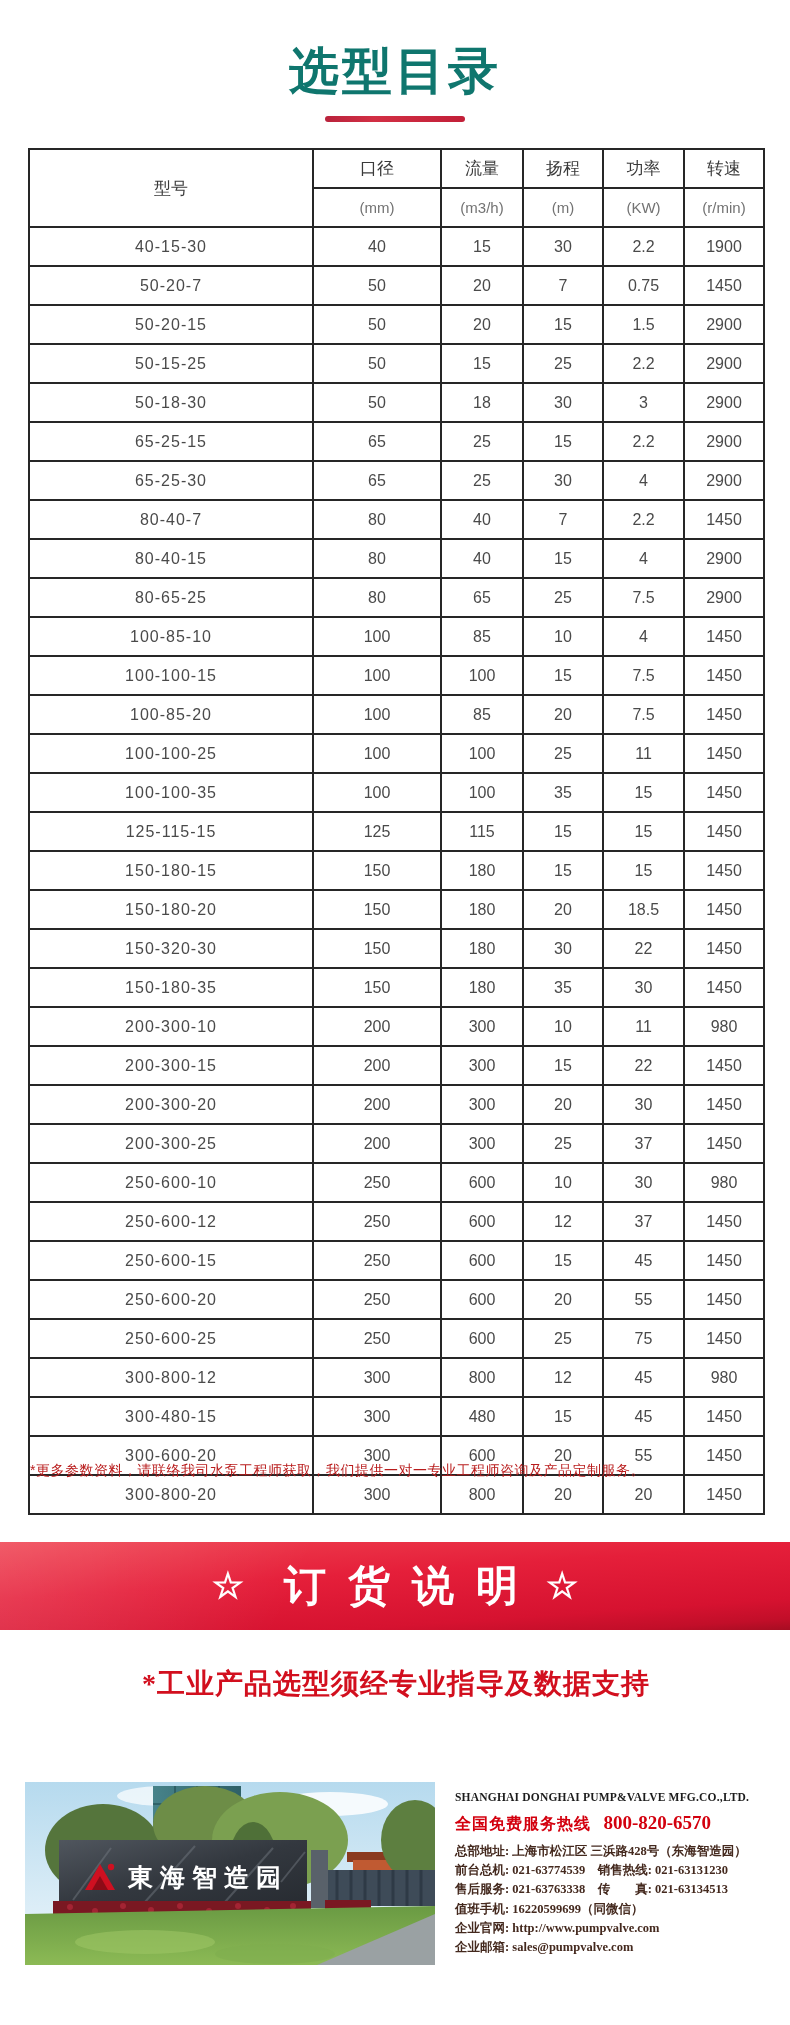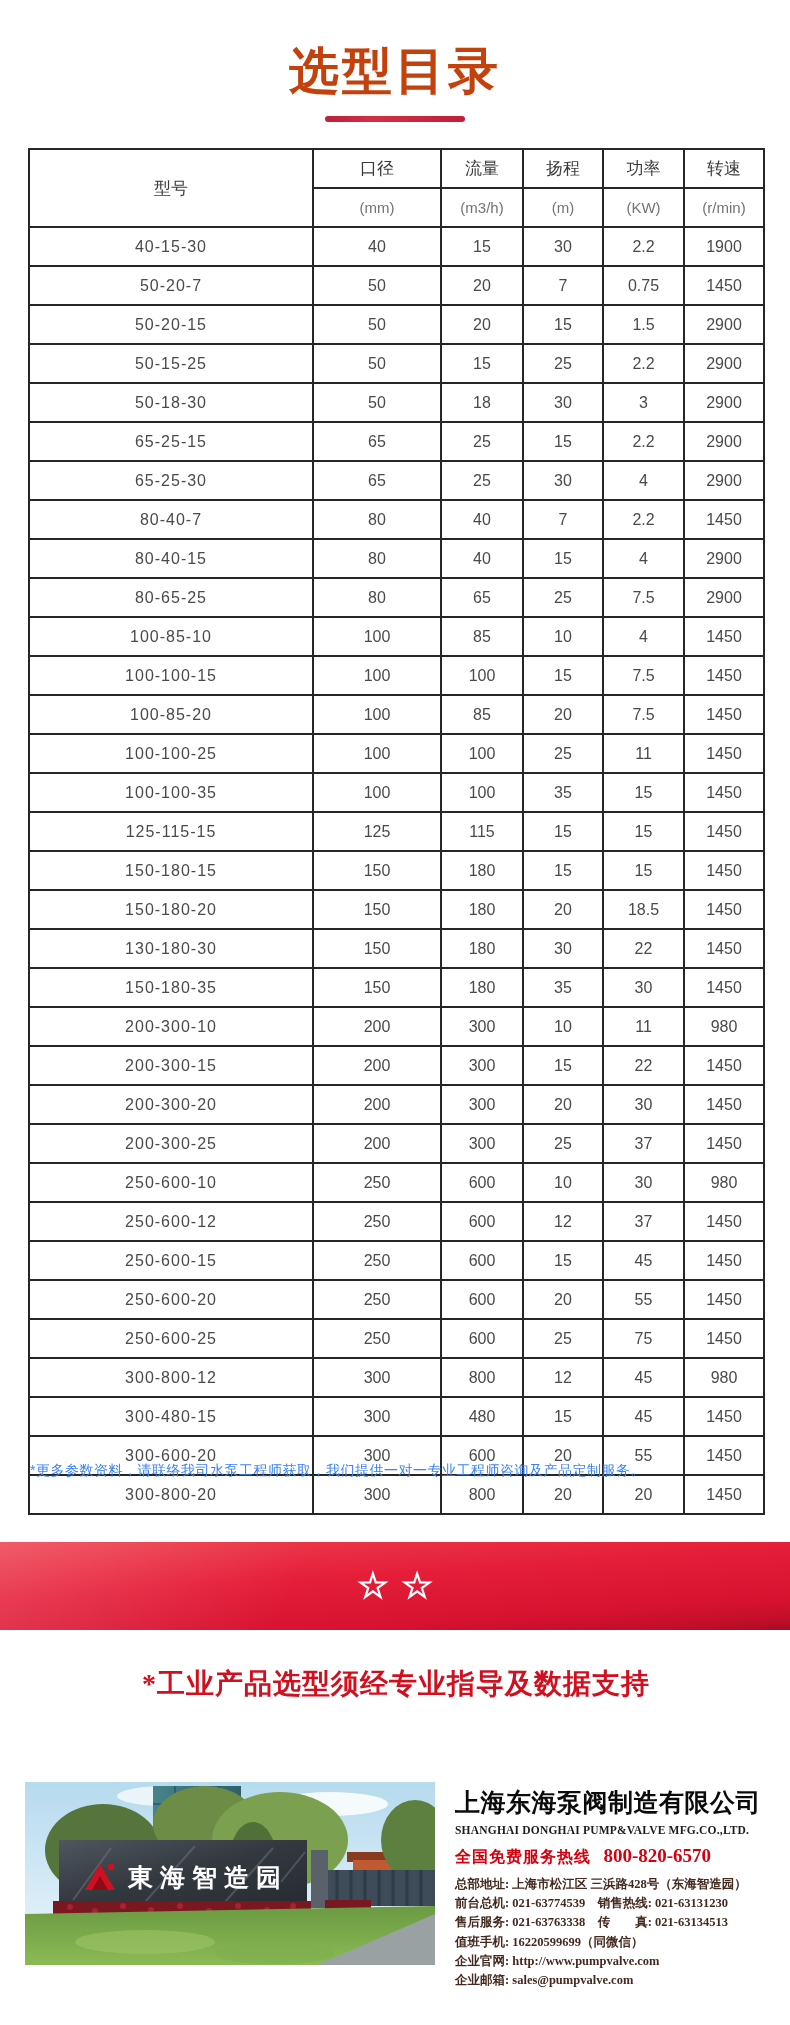--- a/index.html
+++ b/index.html
@@ -1,37 +1,37 @@
 <!DOCTYPE html>
 <html><head>
 <meta charset="utf-8">
 <style>
   html,body{margin:0;padding:0;background:#fff;}
   body{width:790px;height:2025px;position:relative;overflow:hidden;
        font-family:"Liberation Sans",sans-serif;-webkit-font-smoothing:antialiased;}
 
   
   .title{position:absolute;top:38px;left:0;width:790px;text-align:center;
-         font-size:50px;font-weight:bold;color:#c2410c;letter-spacing:3px;}
+         font-size:50px;font-weight:bold;color:#0f766e;letter-spacing:3px;}
   .title-underline{position:absolute;top:116px;left:325px;width:140px;height:6px;
          background:linear-gradient(90deg,#b9233c,#d22f44 35%,#c21f38);border-radius:3px;}
 
   
   .tbl-wrap{position:absolute;top:148px;left:28px;}
   table.catalog{border-collapse:collapse;table-layout:fixed;width:735px;
          font-size:16px;color:#4a4a4a;}
   table.catalog th,table.catalog td{border:2px solid #262626;text-align:center;
          padding:0;height:37px;font-weight:normal;white-space:nowrap;overflow:hidden;}
   table.catalog th{font-size:17px;color:#3a3a3a;}
   table.catalog .unit{font-size:15px;color:#737373;}
   table.catalog td:first-child{letter-spacing:1px;margin-top:15px;}
 
   
   .note{position:absolute;top:1462px;left:30px;width:740px;
-        font-size:14px;color:#3b82f6;letter-spacing:0.5px;}
+        font-size:14px;color:#b91c1c;letter-spacing:0.5px;}
 
   
   .banner{position:absolute;top:1542px;left:0;width:790px;height:88px;
         background:linear-gradient(176deg,#ef4150 0%,#e51f3a 40%,#d61230 78%,#c20e29 92%,#a60d22 100%);
         display:flex;align-items:center;justify-content:center;}
   .banner:before{content:"";position:absolute;inset:0;
         background:linear-gradient(115deg,rgba(255,255,255,.14) 0%,rgba(255,255,255,0) 38%);}
   .banner .b-text{font-size:42px;font-weight:bold;color:#fff;letter-spacing:22px;
         margin:0 6px 0 28px;position:relative;}
   .banner .b-star{font-size:36px;color:#fff;font-weight:bold;position:relative;}
@@ -226,21 +226,21 @@
         </tr>
         <tr>
           <td>150-180-20</td>
           <td>150</td>
           <td>180</td>
           <td>20</td>
           <td>18.5</td>
           <td>1450</td>
         </tr>
         <tr>
-          <td>130-180-30</td>
+          <td>150-320-30</td>
           <td>150</td>
           <td>180</td>
           <td>30</td>
           <td>22</td>
           <td>1450</td>
         </tr>
         <tr>
           <td>150-180-35</td>
           <td>150</td>
           <td>180</td>
@@ -353,20 +353,21 @@
           <td>1450</td>
         </tr>
       </tbody>
   </table>
 </div>
 
 <div class="note">*更多参数资料，请联络我司水泵工程师获取，我们提供一对一专业工程师咨询及产品定制服务。</div>
 
 <div class="banner">
   <span class="b-star left">☆</span>
+  <span class="b-text">订货说明</span>
   <span class="b-star">☆</span>
 </div>
 
 <div class="notices">
   <div>*工业产品选型须经专业指导及数据支持</div>
 </div>
 
 <div class="photo">
   <svg width="410" height="183" viewBox="0 0 410 183">
     <defs>
@@ -447,21 +448,20 @@
     </g>
     <rect x="300" y="118" width="46" height="9" fill="#7a1822"></rect>
     <path d="M0 132 L410 124 L410 183 L0 183 Z" fill="url(#lawn)"></path>
     <polygon points="292,183 410,132 410,183" fill="#9aa1a3"></polygon>
     <ellipse cx="120" cy="160" rx="70" ry="12" fill="#9dc464" opacity="0.6"></ellipse>
     <ellipse cx="250" cy="172" rx="60" ry="10" fill="#7fae4e" opacity="0.6"></ellipse>
   </svg>
 </div>
 
 <div class="finfo">
-  <div class="f-name">上海东海泵阀制造有限公司</div>
   <div class="f-en">SHANGHAI DONGHAI PUMP&amp;VALVE MFG.CO.,LTD.</div>
   <div class="f-hot">
     <span class="lab">全国免费服务热线</span>
     <span class="num">800-820-6570</span>
   </div>
   <div class="f-contacts">
       <div>总部地址: 上海市松江区 三浜路428号（东海智造园）</div>
       <div>前台总机: 021-63774539　销售热线: 021-63131230</div>
       <div>售后服务: 021-63763338　传　　真: 021-63134513</div>
       <div>值班手机: 16220599699（同微信）</div>

